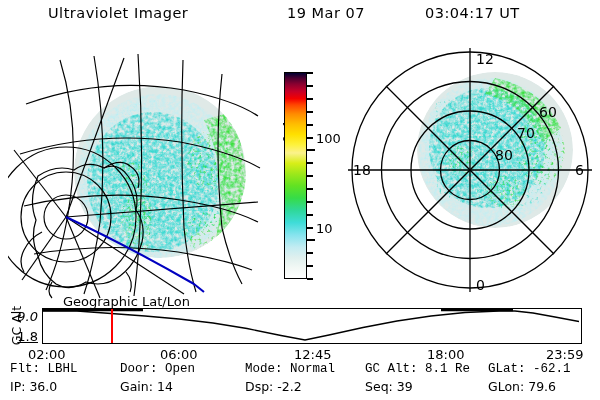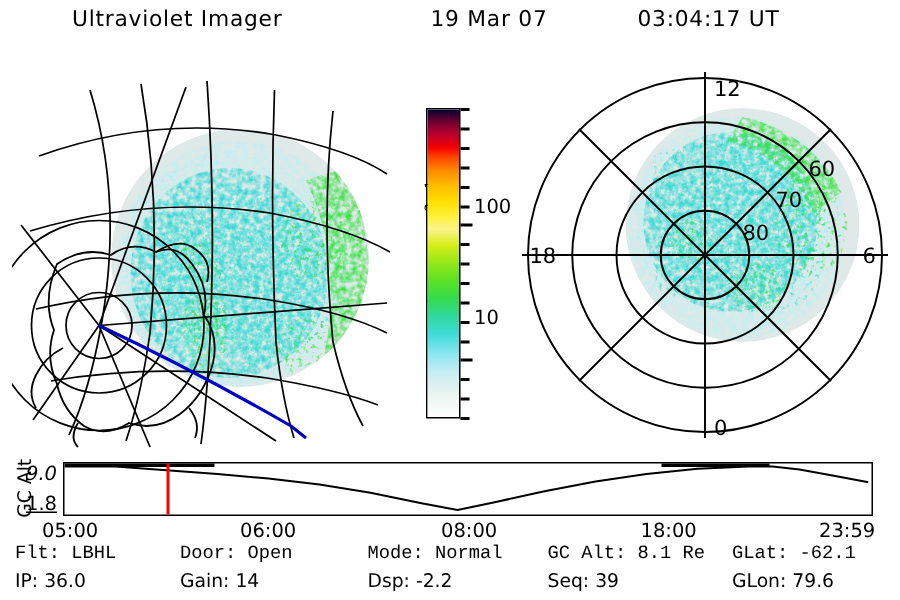--- a/index.html
+++ b/index.html
@@ -200,21 +200,21 @@
         <i style="top:116px"></i>
       <i style="top:129px"></i>
         <i style="top:142px"></i>
         <i style="top:155px"></i>
       <i class="major" style="top:167px"></i>
       <i style="top:180px"></i>
         <i style="top:193px"></i>
         <i style="top:206px"></i>
     </div>
     <div class="cbar-lab" style="top:71px">100</div>
-    <div class="cbar-lab" style="top:145px">10</div>
+    <div class="cbar-lab" style="top:161px">10</div>
   </div>
 
   <div class="panel apex-panel">
     <svg width="250" height="258" viewBox="0 0 250 258">
       <defs>
         <clipPath id="apexClip">
             <circle cx="125" cy="128" r="118"></circle>
           </clipPath>
         <clipPath id="apexAur">
             <circle cx="150" cy="108" r="78"></circle>
@@ -252,40 +252,41 @@
       <text x="8" y="133" font-size="14" font-family="'DejaVu Sans',sans-serif" fill="#000">18</text>
       <text x="230" y="133" font-size="14" font-family="'DejaVu Sans',sans-serif" fill="#000">6</text>
       <text x="131" y="248" font-size="14" font-family="'DejaVu Sans',sans-serif" fill="#000">0</text>
 
       <text x="194" y="75" font-size="14" font-family="'DejaVu Sans',sans-serif" fill="#000">60</text>
       <text x="172" y="96" font-size="14" font-family="'DejaVu Sans',sans-serif" fill="#000">70</text>
       <text x="150" y="118" font-size="14" font-family="'DejaVu Sans',sans-serif" fill="#000">80</text>
     </svg>
   </div>
 
+  <div class="subtitle sub-geo">Geographic Lat/Lon</div>
 
   <div class="orbit">
     <div class="orbit-ylab">GC Alt</div>
     <div class="orbit-tick ot-hi">9.0</div>
     <div class="orbit-tick ot-lo">1.8</div>
 
     <div class="orbit-box">
       <svg width="536" height="32" viewBox="0 0 536 32" preserveAspectRatio="none">
         <path d="M0 2 L34 2 L68 4.5 L102 7 L136 10 L170 14 L204 19.5 L238 26.5
                  L262 31 L286 26 L320 18.5 L354 12 L388 7 L422 3.5 L456 2 L472 2
                  L490 4 L512 8 L536 12.5" fill="none" stroke="#000" stroke-width="1.35"></path>
         <line x1="0" y1="1" x2="100" y2="1" stroke="#000" stroke-width="2.6"></line>
         <line x1="398" y1="1" x2="470" y2="1" stroke="#000" stroke-width="2.6"></line>
       </svg>
       <div style="position:absolute;left:68px;top:0;width:1.6px;height:100%;background:#ff0000;"></div>
     </div>
 
-    <div class="orbit-xtick" style="left:28px">05:00</div>
+    <div class="orbit-xtick" style="left:28px">02:00</div>
     <div class="orbit-xtick" style="left:160px">06:00</div>
-    <div class="orbit-xtick" style="left:294px">08:00</div>
+    <div class="orbit-xtick" style="left:294px">12:45</div>
     <div class="orbit-xtick" style="left:427px">18:00</div>
     <div class="orbit-xtick" style="left:546px">23:59</div>
   </div>
 
   <div class="footer">
     <div class="foot-cell fr0 fc0">
       <span>Flt:</span>
       <span>LBHL</span>
     </div>
     <div class="foot-cell fr0 fc1">

